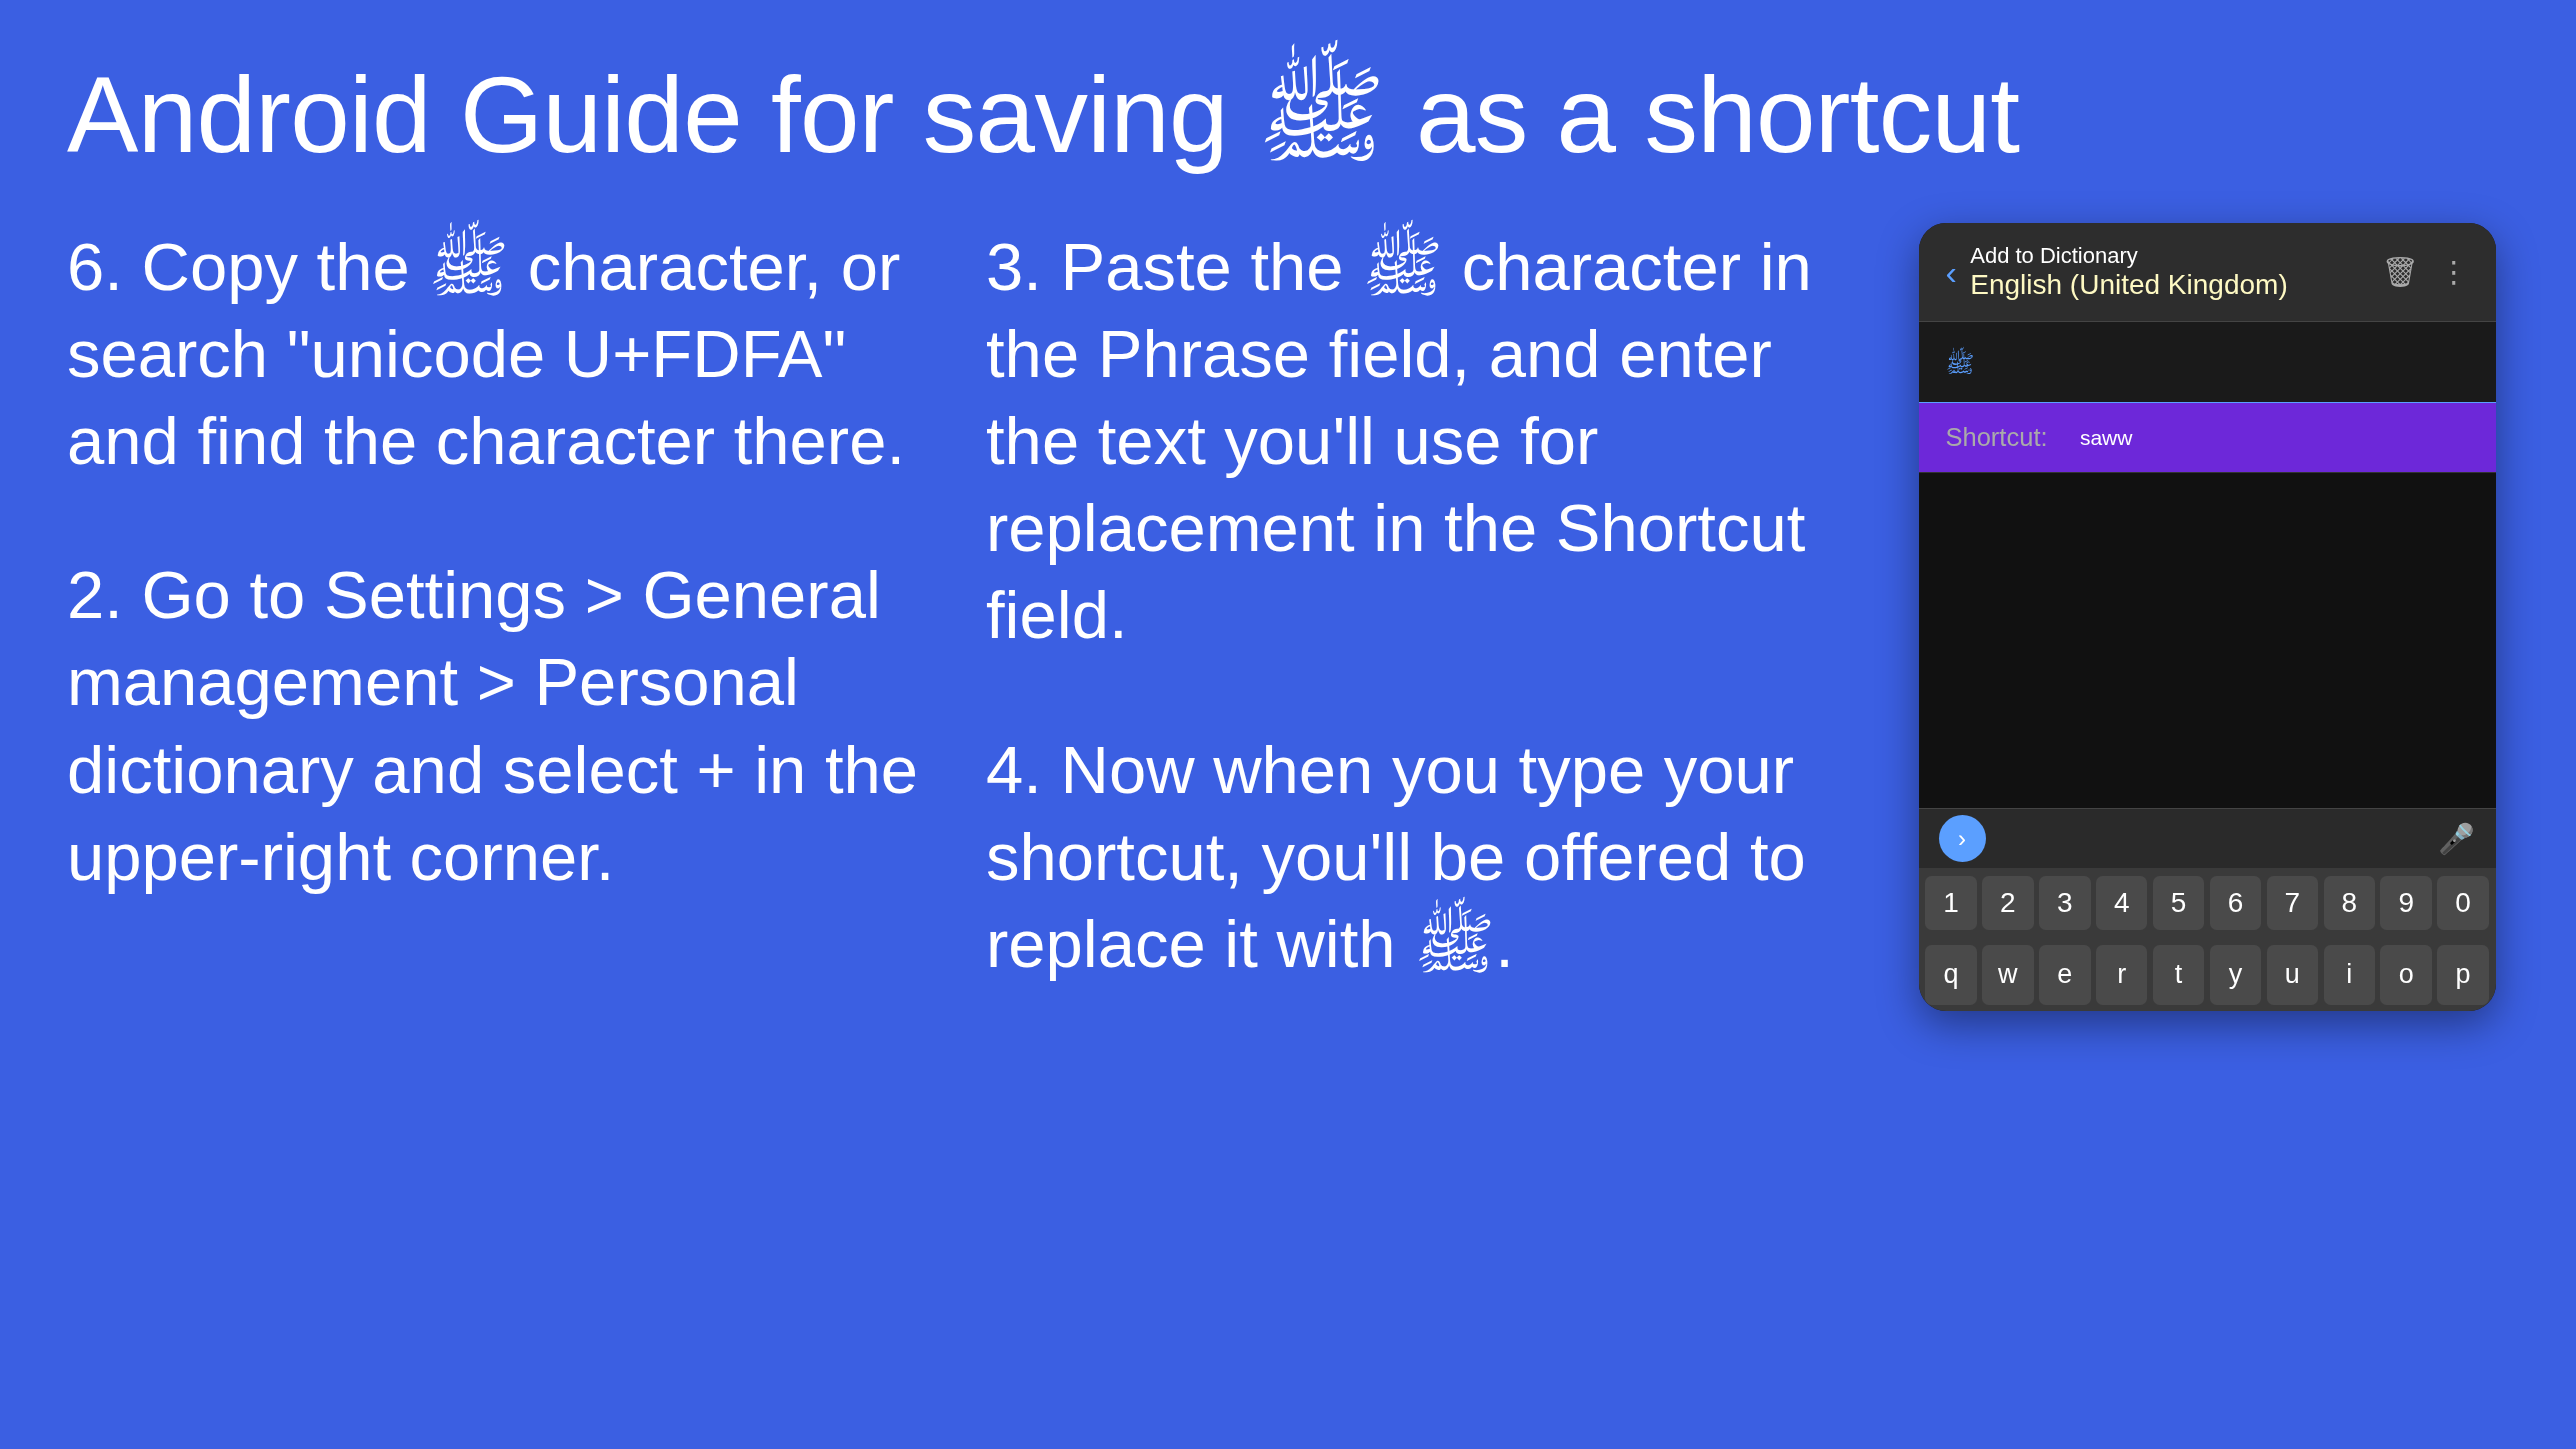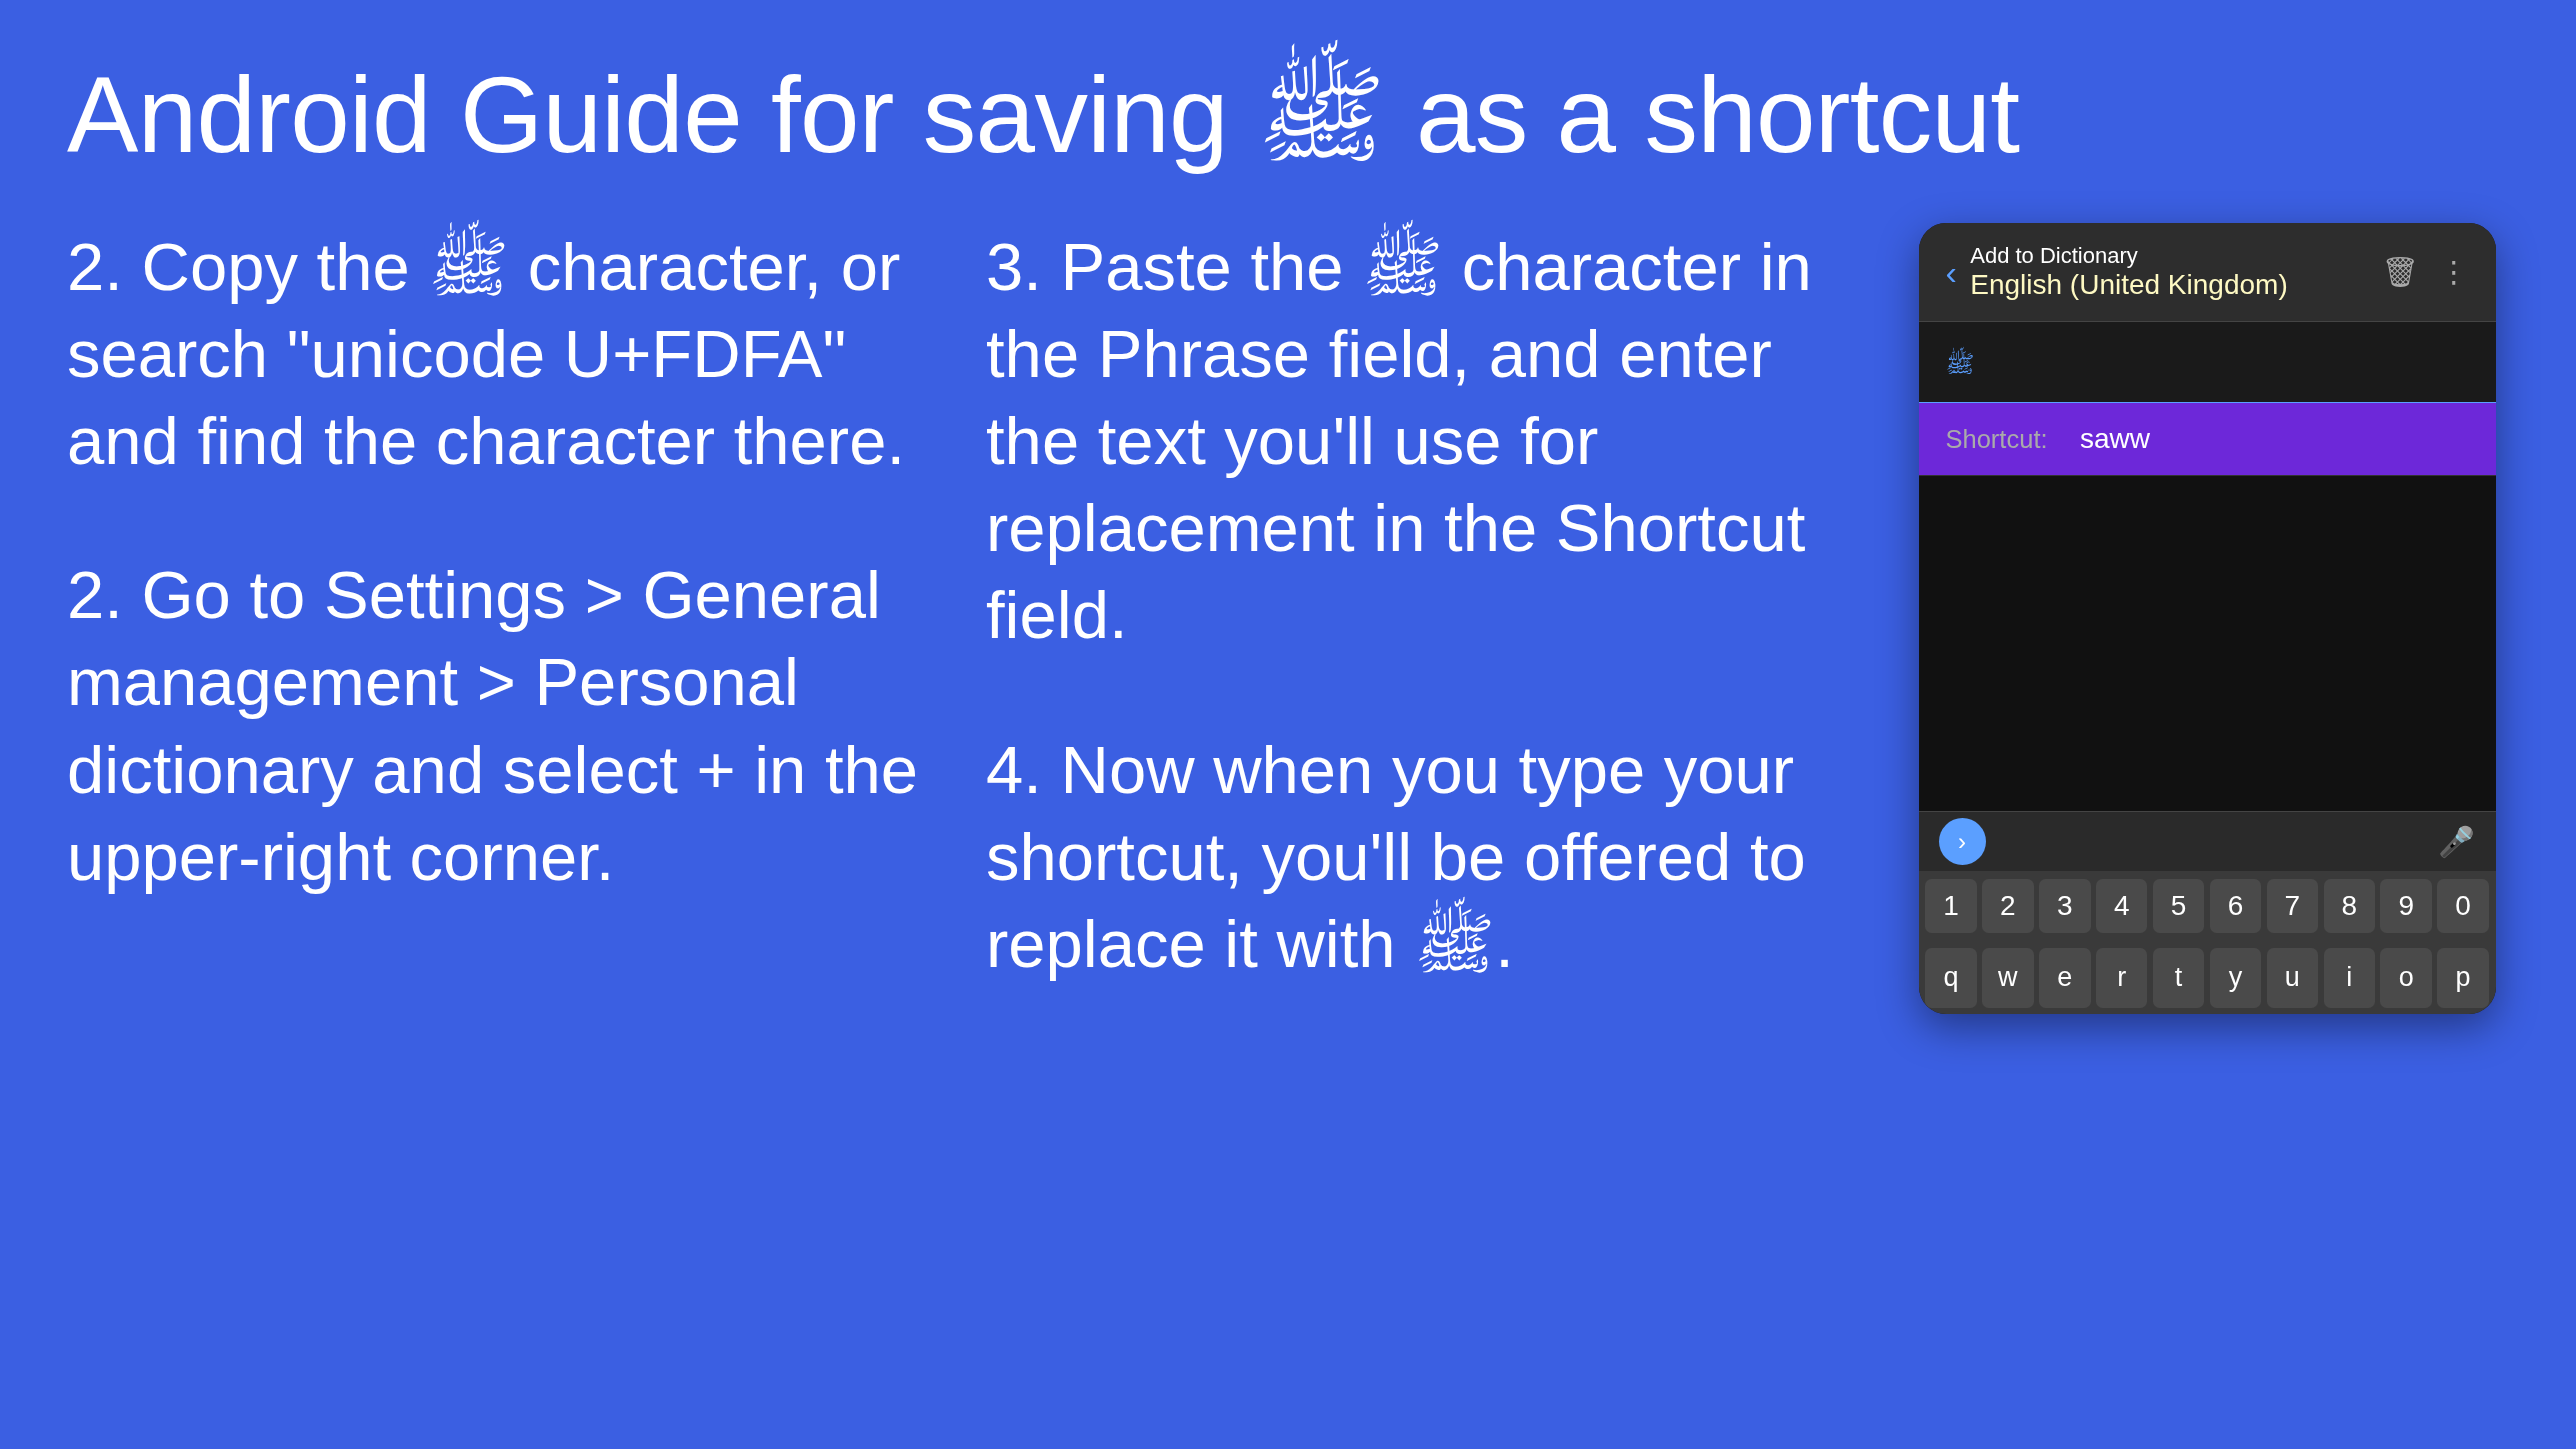--- a/index.html
+++ b/index.html
@@ -135,21 +135,21 @@
       border-bottom: 0.7px solid #333;
     }
 
     .shortcut-label {
       font-size: 25.5px;
       color: #aaa;
       min-width: 121px;
     }
 
     .shortcut-value {
-      font-size: 28px;
+      font-size: 21px;
       color: white;
     }
 
     .phone-body-dark {
       background: #111;
       height: 335px;
     }
 
     .keyboard-suggestion-bar {
       background: #2a2a2a;
@@ -218,21 +218,21 @@
     }
   </style>
 </head>
 <body>
 
 <h1 class="page-title">Android Guide for saving ﷺ as a shortcut</h1>
 
 <div class="content-area">
 
   <div class="left-column">
-    <p class="step-text">2. Copy the ﷺ character, or search "unicode U+FDFA" and find the character there.</p>
+    <p class="step-text">6. Copy the ﷺ character, or search "unicode U+FDFA" and find the character there.</p>
     <p class="step-text">2. Go to Settings &gt; General management &gt; Personal dictionary and select + in the upper-right corner.</p>
   </div>
 
   <div class="right-column">
     <p class="step-text">3. Paste the ﷺ character in the Phrase field, and enter the text you'll use for replacement in the Shortcut field.</p>
     <p class="step-text">4. Now when you type your shortcut, you'll be offered to replace it with ﷺ.</p>
   </div>
 
   <div class="phone-column">
     <div class="phone-mockup">

